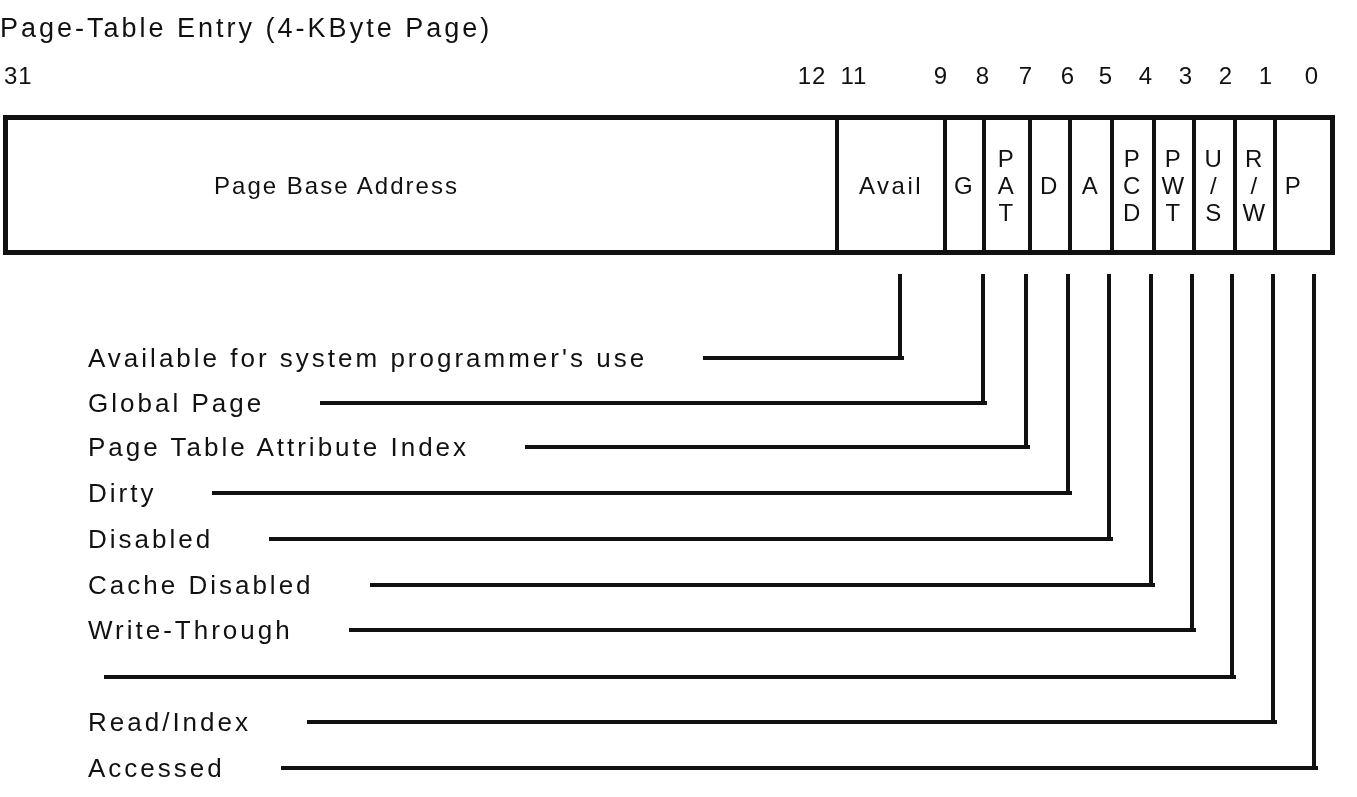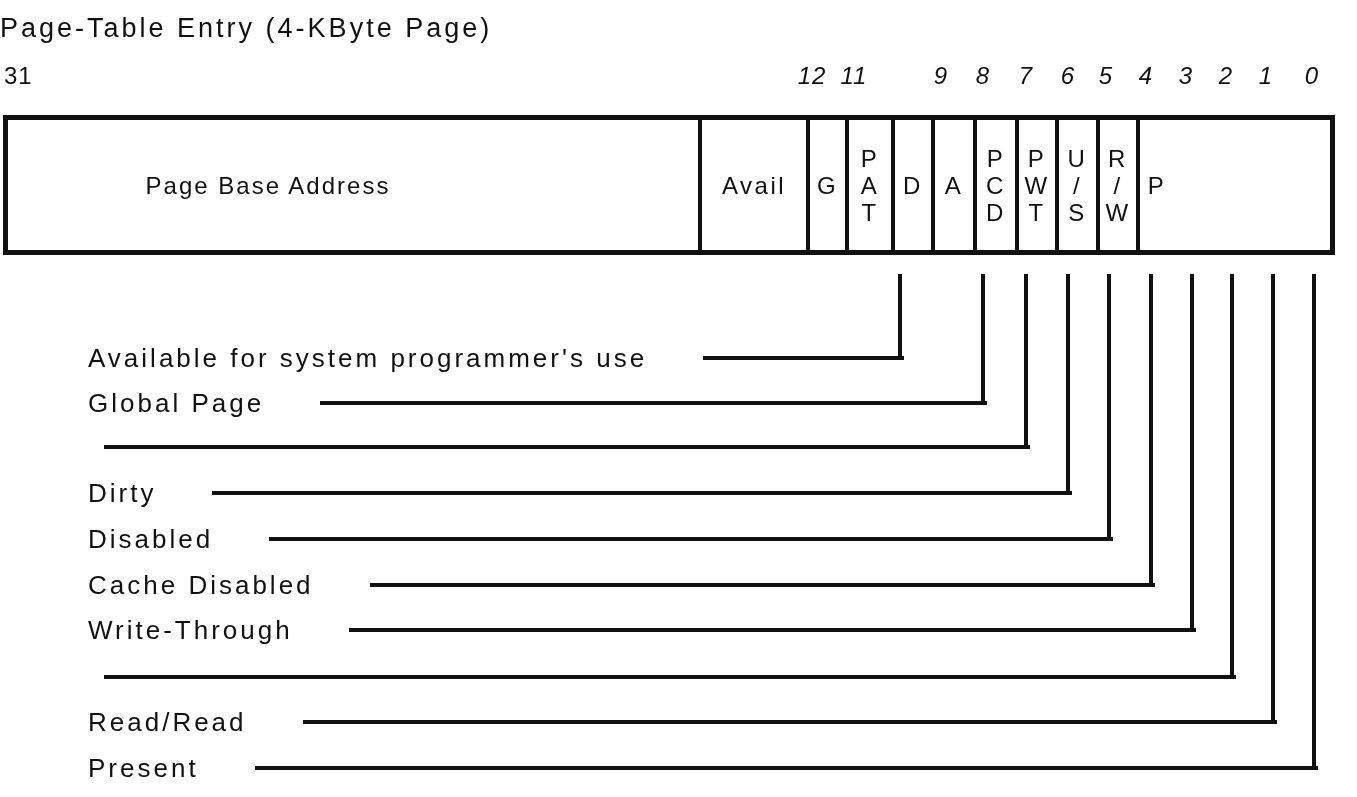--- a/index.html
+++ b/index.html
@@ -23,21 +23,21 @@
     letter-spacing: 3px;
     white-space: nowrap;
   }
   .bit {
     position: absolute;
     top: 62px;
     font-size: 24px;
     letter-spacing: 1px;
     white-space: nowrap;
   }
-  .bit.c { transform: translateX(-50%); font-style: italic; }
+  .bit.c { transform: translateX(-50%); }
   .entry-box {
     position: absolute;
     left: 3px; top: 115px;
     width: 1332px; height: 140px;
     border: 5px solid #111111;
     display: flex;
     background: #ffffff;
   }
   .cell {
     border-left: 4px solid #111111;
@@ -94,21 +94,21 @@
   <span class="bit c" style="left:1026px">7</span>
   <span class="bit c" style="left:1068px">6</span>
   <span class="bit c" style="left:1106px">5</span>
   <span class="bit c" style="left:1146px">4</span>
   <span class="bit c" style="left:1186px">3</span>
   <span class="bit c" style="left:1226px">2</span>
   <span class="bit c" style="left:1266px">1</span>
   <span class="bit c" style="left:1312px">0</span>
 
   <div class="entry-box">
-    <div class="cell pba" style="width:690px">Page Base Address</div>
+    <div class="cell pba" style="width:827px">Page Base Address</div>
     <div class="cell" style="width:108px">Avail</div>
     <div class="cell" style="width:39px">G</div>
     <div class="cell" style="width:46px">P
 A
 T</div>
     <div class="cell" style="width:40px">D</div>
     <div class="cell" style="width:42px">A</div>
     <div class="cell" style="width:42px">P
 C
 D</div>
@@ -139,20 +139,21 @@
 
   <div class="legend-row" style="top:343px; width:816px">
     <span class="legend-text">Available for system programmer's use</span>
     <span class="legend-line"></span>
   </div>
   <div class="legend-row" style="top:388px; width:899px">
     <span class="legend-text">Global Page</span>
     <span class="legend-line"></span>
   </div>
   <div class="legend-row" style="top:432px; width:942px">
+    <span class="legend-text">Page Table Attribute Index</span>
     <span class="legend-line"></span>
   </div>
   <div class="legend-row" style="top:478px; width:984px">
     <span class="legend-text">Dirty</span>
     <span class="legend-line"></span>
   </div>
   <div class="legend-row" style="top:524px; width:1025px">
     <span class="legend-text">Disabled</span>
     <span class="legend-line"></span>
   </div>
@@ -161,21 +162,21 @@
     <span class="legend-line"></span>
   </div>
   <div class="legend-row" style="top:615px; width:1108px">
     <span class="legend-text">Write-Through</span>
     <span class="legend-line"></span>
   </div>
   <div class="legend-row" style="top:662px; width:1148px">
     <span class="legend-line"></span>
   </div>
   <div class="legend-row" style="top:707px; width:1189px">
-    <span class="legend-text">Read/Read</span>
+    <span class="legend-text">Read/Index</span>
     <span class="legend-line"></span>
   </div>
   <div class="legend-row" style="top:753px; width:1230px">
-    <span class="legend-text">Present</span>
+    <span class="legend-text">Accessed</span>
     <span class="legend-line"></span>
   </div>
 
 </div>
 
 </body></html>

